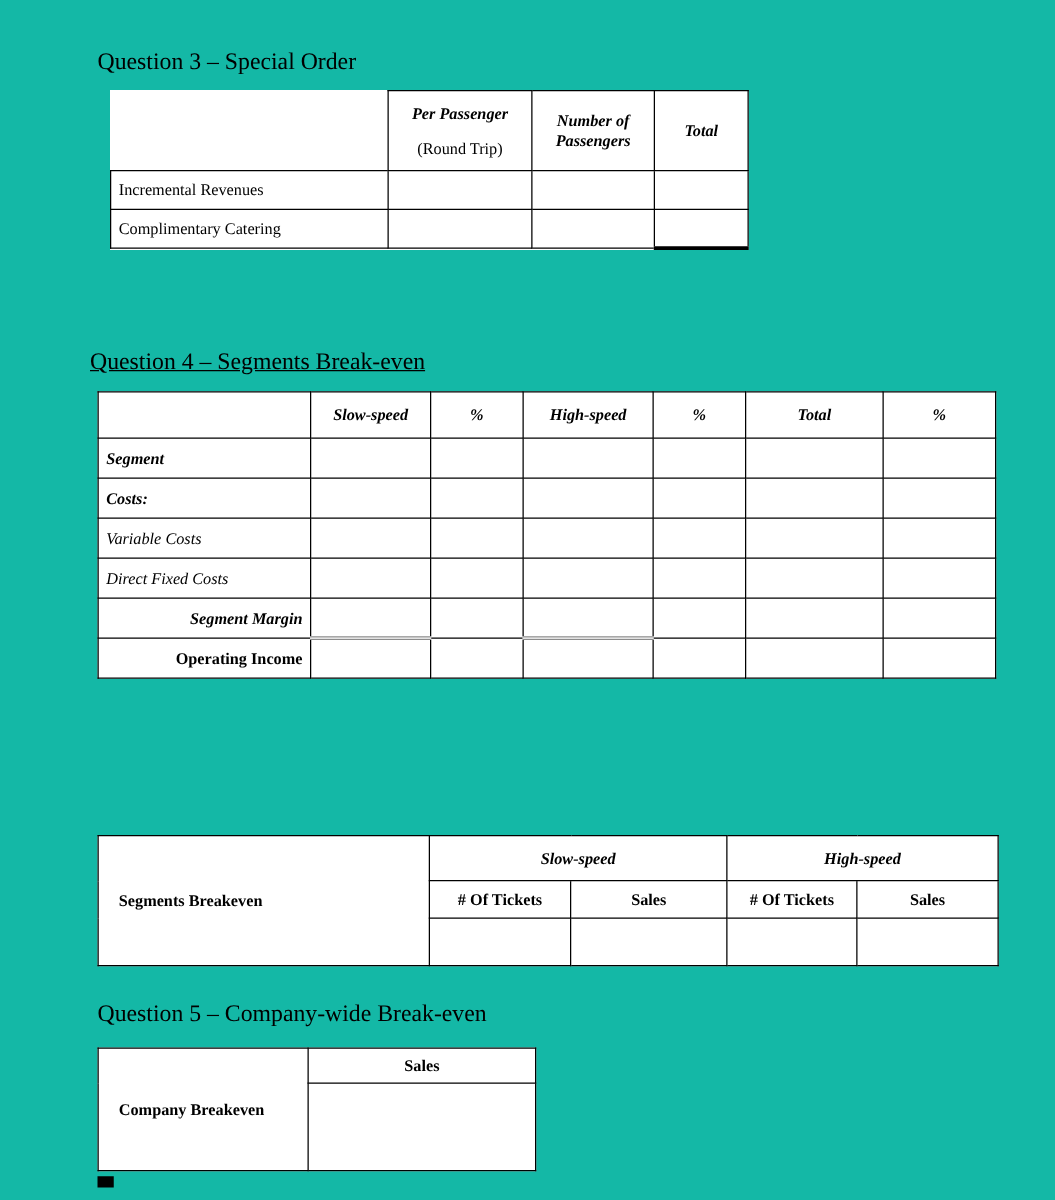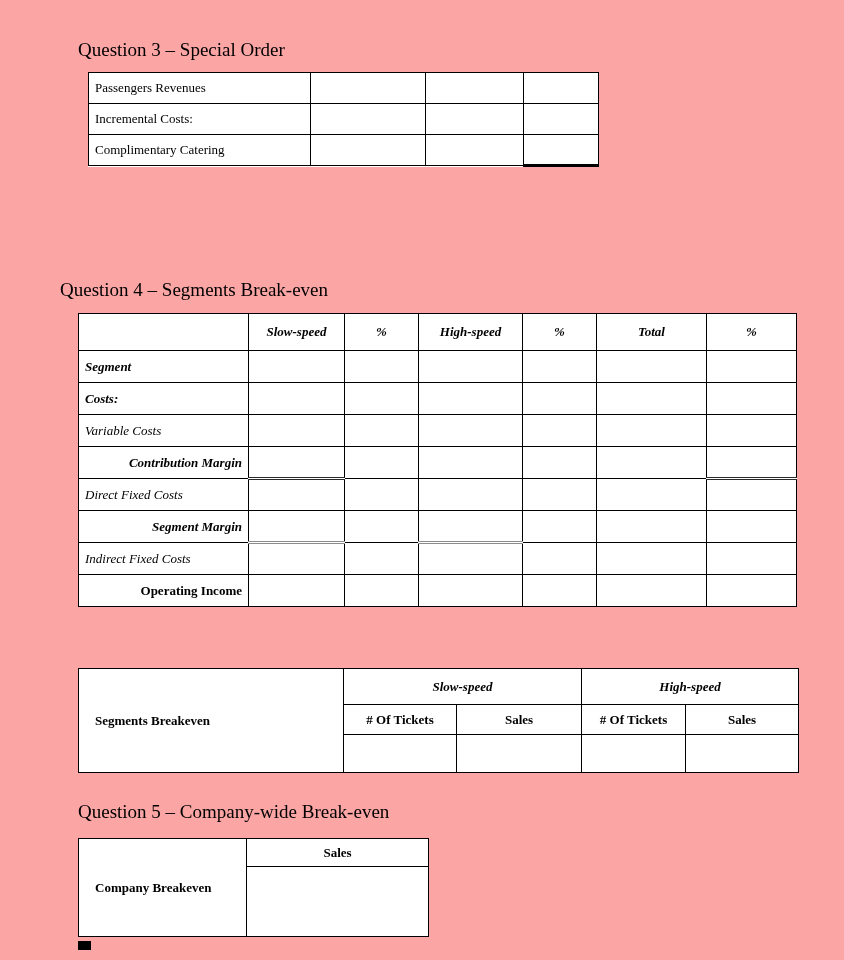--- a/index.html
+++ b/index.html
@@ -1,18 +1,18 @@
 <!DOCTYPE html>
 <html><head>
 <meta charset="utf-8">
 <style>
   * { margin:0; padding:0; box-sizing:border-box; }
   html,body { background:#fff; }
   body { font-family:"Liberation Serif", serif; color:#000; }
-  .page { position:relative; width:844px; height:960px; background:#fca5a5; overflow:hidden; }
+  .page { position:relative; width:844px; height:960px; background:#14b8a6; overflow:hidden; }
 
   .heading { position:absolute; font-size:19px; font-weight:400; white-space:nowrap; }
 
   table { border-collapse:collapse; table-layout:fixed; position:absolute; background:#fff; }
   td { border:1px solid #000; font-size:13px; vertical-align:middle; padding:2px 6px; overflow:hidden; }
 
   .c  { text-align:center; }
   .b  { font-weight:700; }
   .i  { font-style:italic; }
   .bi { font-weight:700; font-style:italic; }
@@ -58,42 +58,45 @@
   <div class="heading" style="left:78px; top:39px;">Question 3 – Special Order</div>
 
   <table class="t1">
     <colgroup>
       <col style="width:222px">
         <col style="width:115px">
         <col style="width:98px">
         <col style="width:75px">
     </colgroup>
     <tbody>
+      <tr class="hdr">
+        <td class="ghost"></td>
+        <td class="c">
+          <div class="bi">Per Passenger</div>
+          <div class="rt">(Round Trip)</div>
+        </td>
+        <td class="c bi">Number of Passengers</td>
+        <td class="c bi">Total</td>
+      </tr>
       <tr class="body">
-        <td>Passengers Revenues</td>
-        <td class="in"></td>
-        <td class="in"></td>
-        <td class="in"></td>
-      </tr>
-      <tr class="body">
-        <td>Incremental Costs:</td>
+        <td>Incremental Revenues</td>
         <td class="in"></td>
         <td class="in"></td>
         <td class="in"></td>
       </tr>
       <tr class="body">
         <td>Complimentary Catering</td>
         <td class="in"></td>
         <td class="in"></td>
         <td class="in u-solid"></td>
       </tr>
     </tbody>
   </table>
 
-  <div class="heading" style="left:60px; top:279px;">Question 4 – Segments Break-even</div>
+  <div class="heading" style="left:72px; top:279px;text-decoration:underline;">Question 4 – Segments Break-even</div>
 
   <table class="t2">
     <colgroup>
       <col style="width:170px">
         <col style="width:96px">
         <col style="width:74px">
         <col style="width:104px">
         <col style="width:74px">
         <col style="width:110px">
         <col style="width:90px">
@@ -129,51 +132,33 @@
       <tr class="r">
         <td class="i">Variable Costs</td>
         <td class="in"></td>
         <td class="in"></td>
         <td class="in"></td>
         <td class="in"></td>
         <td class="in"></td>
         <td class="in"></td>
       </tr>
       <tr class="r">
-        <td class="bi right">Contribution Margin</td>
-        <td class="in u-dark"></td>
-        <td class="in"></td>
-        <td class="in"></td>
-        <td class="in"></td>
-        <td class="in"></td>
-        <td class="in u-dark"></td>
-      </tr>
-      <tr class="r">
         <td class="i">Direct Fixed Costs</td>
         <td class="in"></td>
         <td class="in"></td>
         <td class="in"></td>
         <td class="in"></td>
         <td class="in"></td>
         <td class="in"></td>
       </tr>
       <tr class="r">
         <td class="bi right">Segment Margin</td>
         <td class="in u-gray"></td>
         <td class="in"></td>
         <td class="in u-gray"></td>
-        <td class="in"></td>
-        <td class="in"></td>
-        <td class="in"></td>
-      </tr>
-      <tr class="r">
-        <td class="i">Indirect Fixed Costs</td>
-        <td class="in"></td>
-        <td class="in"></td>
-        <td class="in"></td>
         <td class="in"></td>
         <td class="in"></td>
         <td class="in"></td>
       </tr>
       <tr class="r">
         <td class="b right">Operating Income</td>
         <td class="in"></td>
         <td class="in"></td>
         <td class="in"></td>
         <td class="in"></td>

